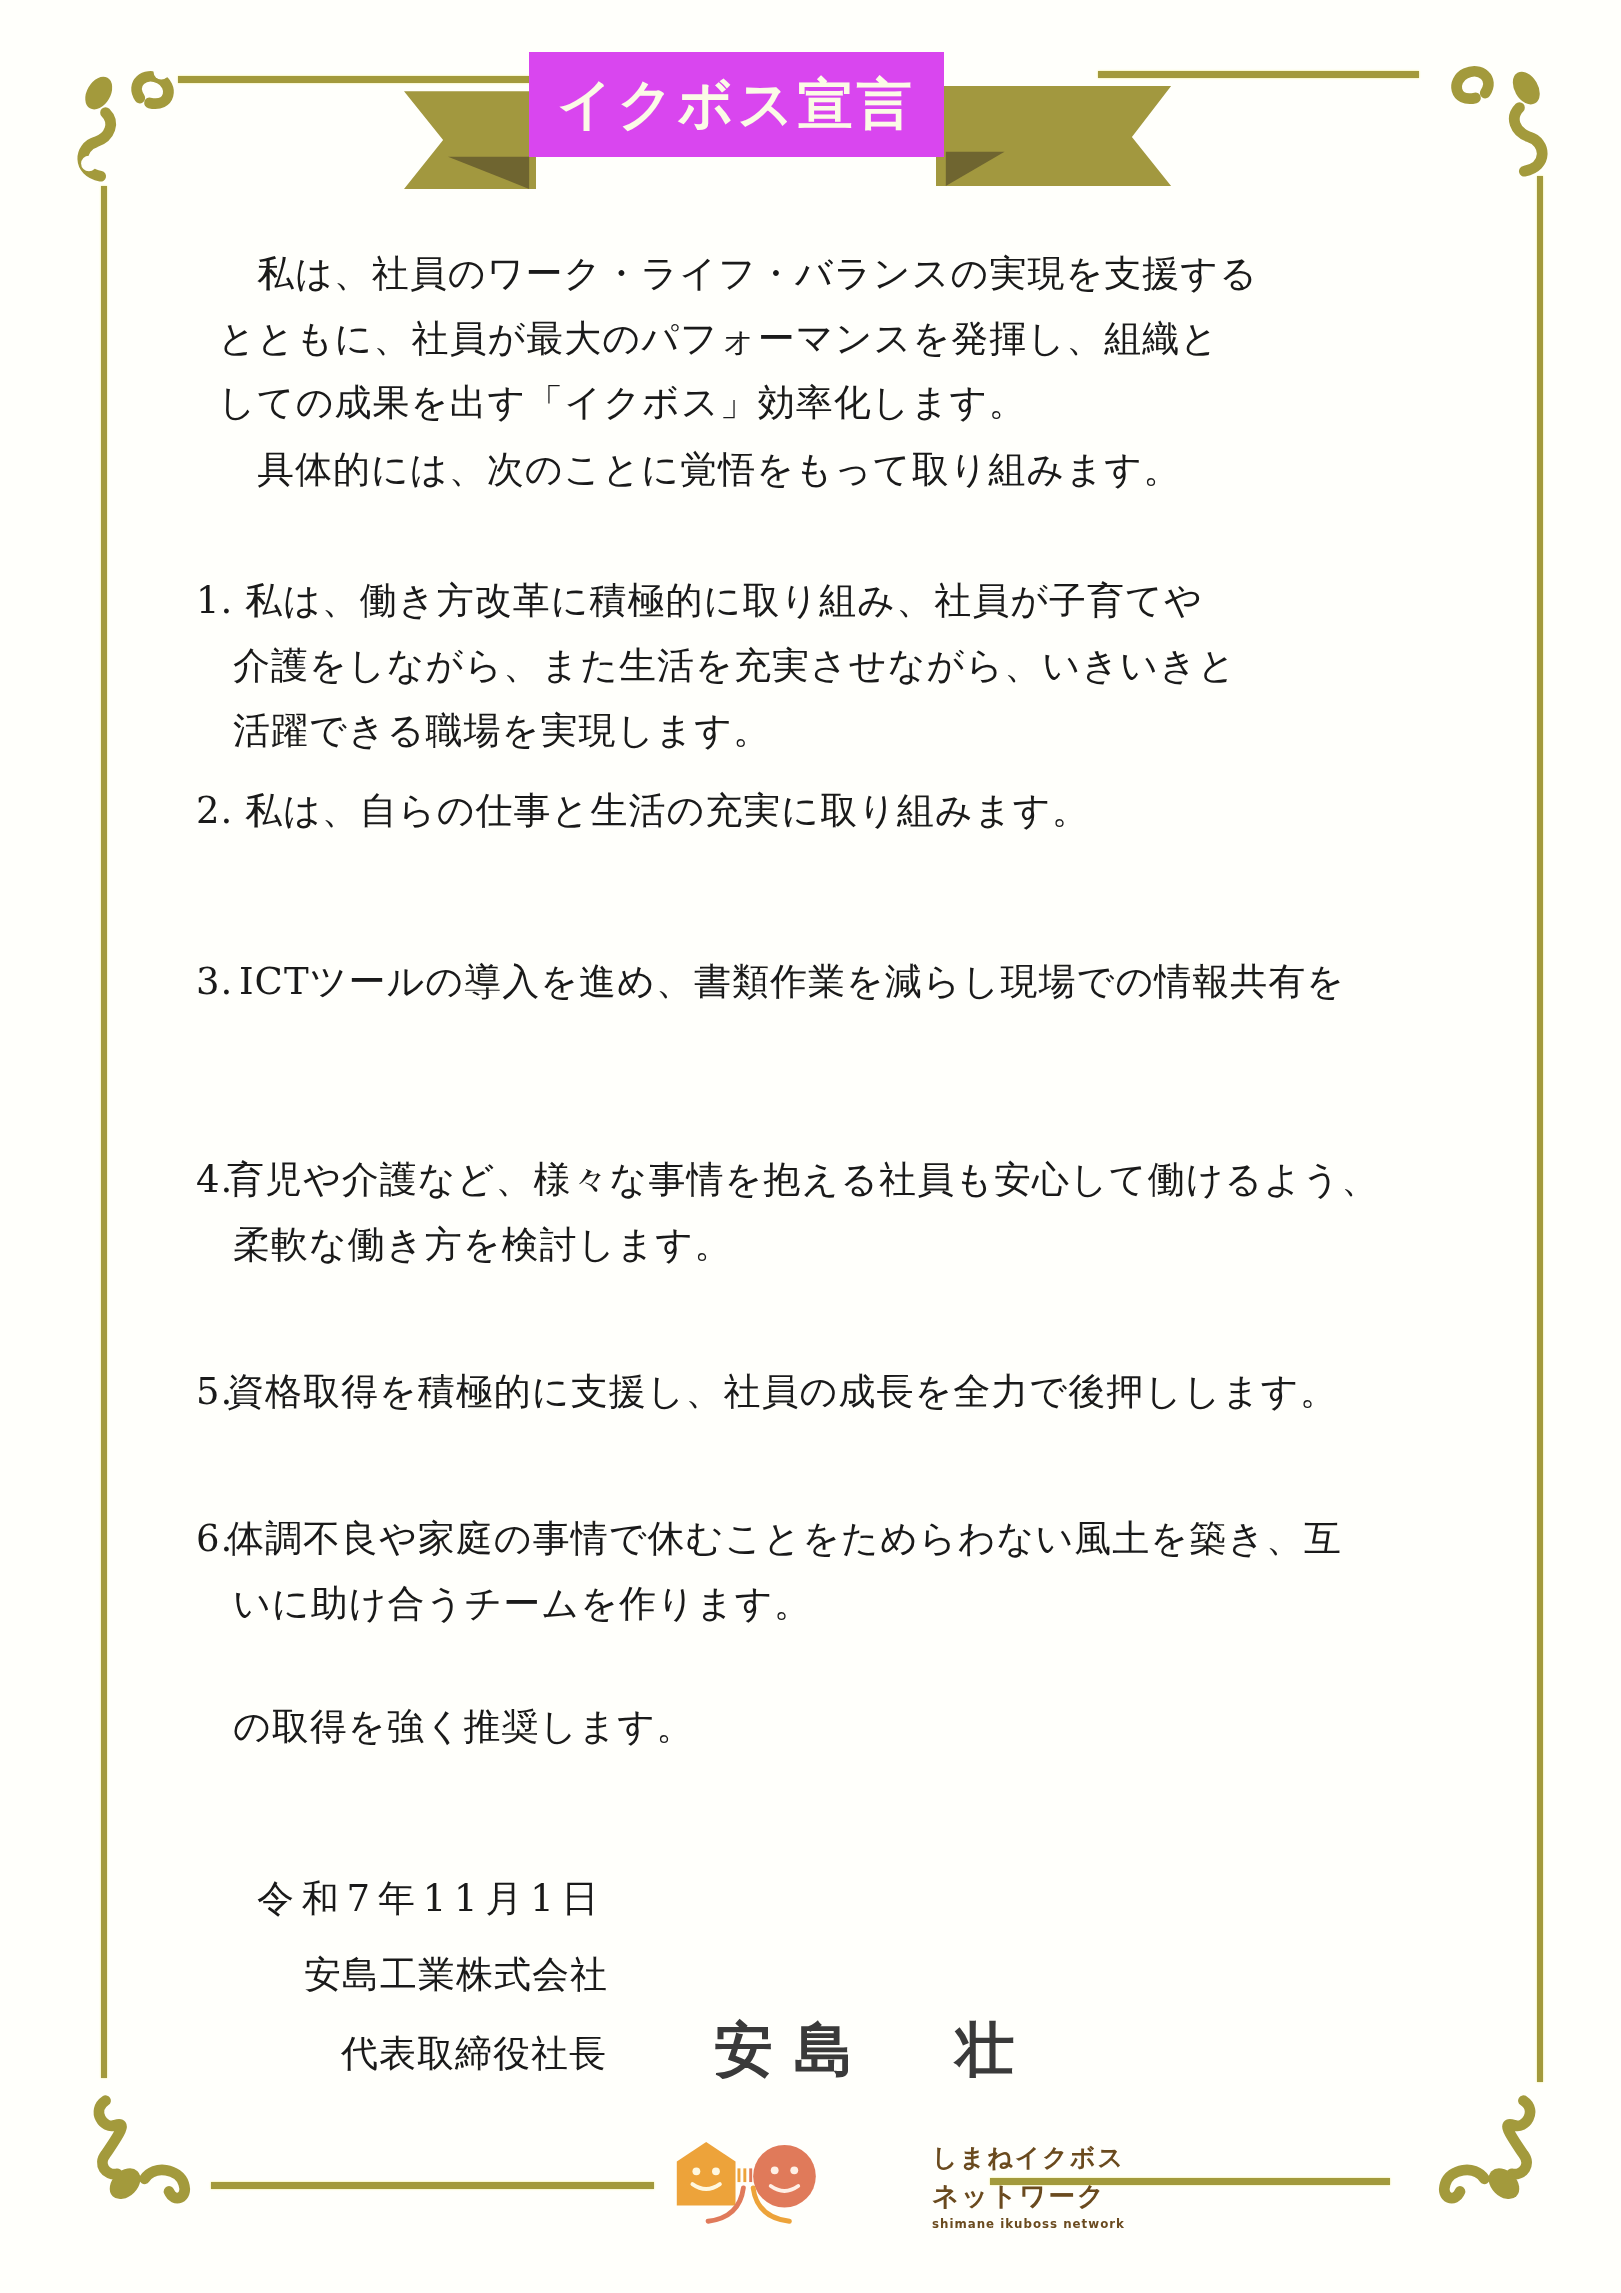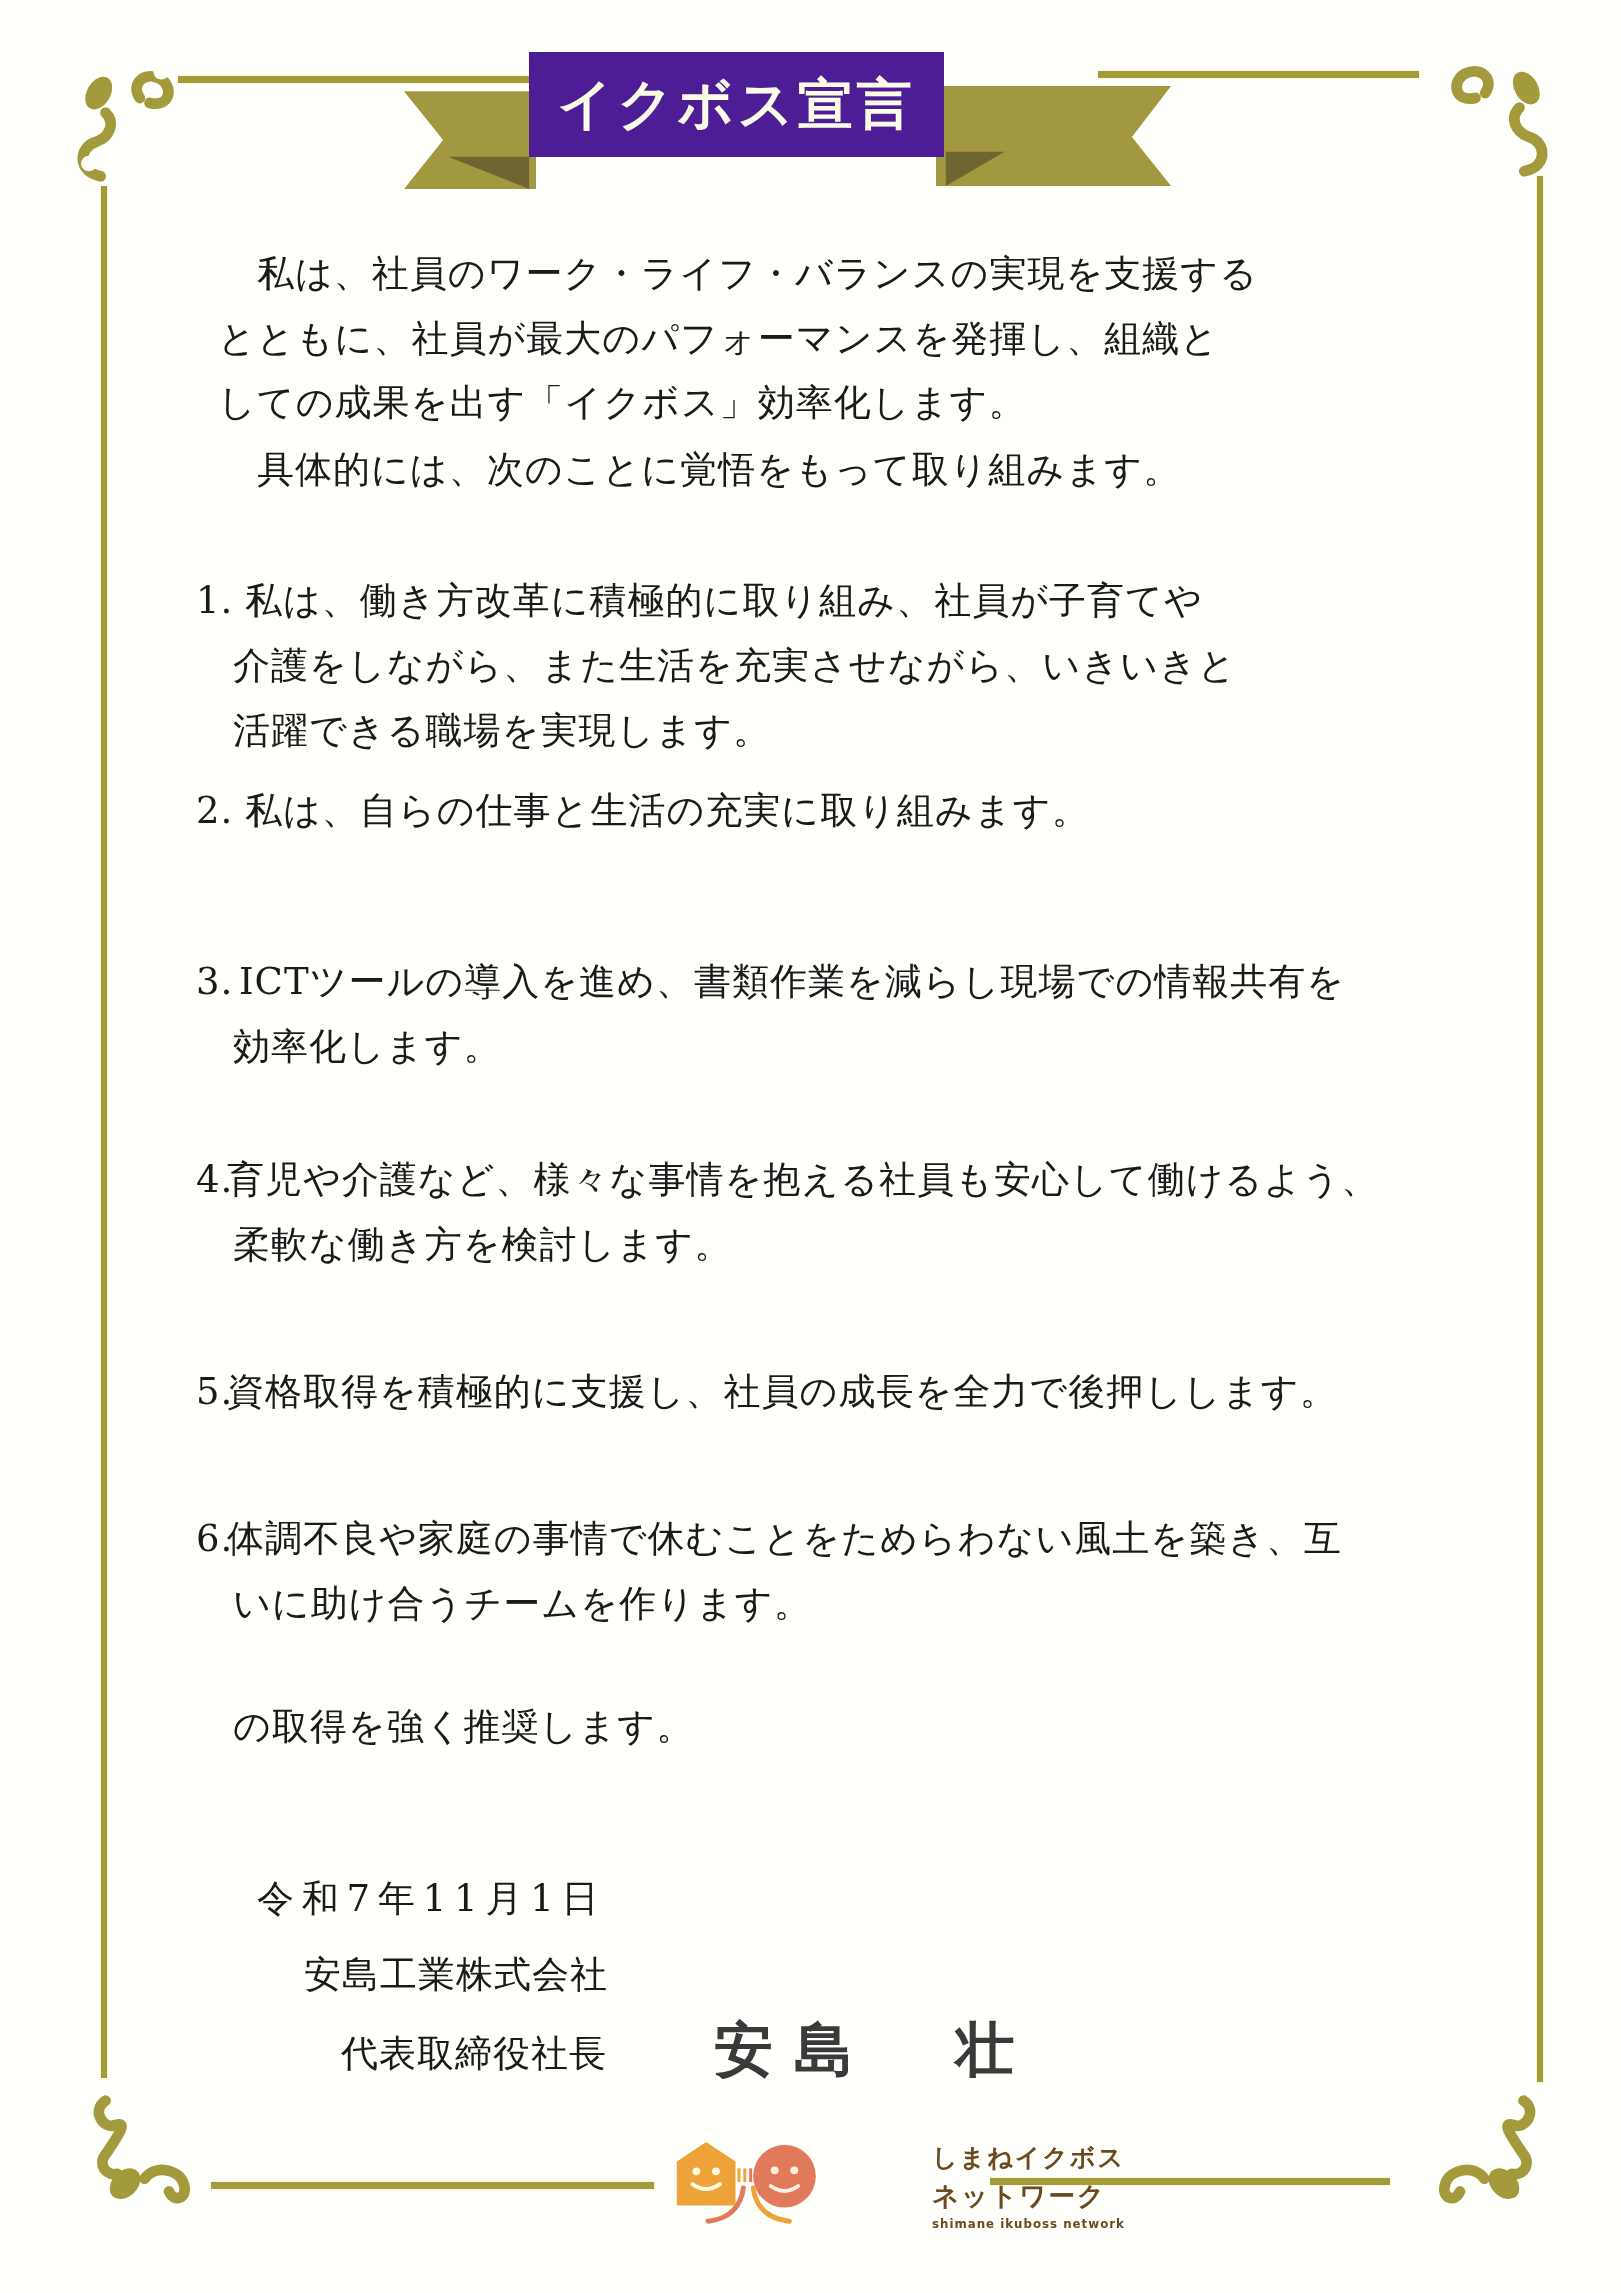--- a/index.html
+++ b/index.html
@@ -9,21 +9,21 @@
     font-family: "DejaVu Serif", "Liberation Serif", serif;
     color: #1a1a1a;
   }
   
   .hline { position: absolute; height: 6.9px; background: #a39a3c; box-shadow: 0 0 2px #e9e36b; }
   .vline { position: absolute; width: 5.9px; background: #a39a3c; box-shadow: 0 0 2px #e9e36b; }
   .ornament { position: absolute; width: 108px; height: 108px; }
   
   .banner-main {
     position: absolute; left: 529px; top: 52px; width: 415px; height: 105px;
-    background: #4c1d95; display: flex; align-items: center; justify-content: center;
+    background: #d946ef; display: flex; align-items: center; justify-content: center;
     z-index: 3;
   }
   .banner-title {
     color: #fbfbe6; font-family: "DejaVu Sans", "Liberation Sans", sans-serif;
     font-weight: bold; font-size: 55px; letter-spacing: 3.9px;
   }
   .banner-tail { position: absolute; z-index: 2; }
   
   .para { position: absolute; font-size: 37px; line-height: 65px; white-space: nowrap; letter-spacing: 1px; }
   .item { position: absolute; font-size: 37px; line-height: 65px; white-space: nowrap; letter-spacing: 1px; }
@@ -112,21 +112,20 @@
     <div class="line2" style="padding-left:37px;">介護をしながら、また生活を充実させながら、いきいきと</div>
     <div class="line2" style="padding-left:37px;">活躍できる職場を実現します。</div>
   </div>
 
   <div class="item" style="left:196px; top:778px;">
     <div><span class="num">2.</span><span>私は、自らの仕事と生活の充実に取り組みます。</span></div>
   </div>
 
   <div class="item" style="left:196px; top:949px;">
     <div><span class="num" style="width:43px;">3.</span><span>ICTツールの導入を進め、書類作業を減らし現場での情報共有を</span></div>
-    <div class="line2" style="padding-left:37px;">効率化します。</div>
   </div>
 
   <div class="item" style="left:196px; top:1147px;">
     <div><span class="num" style="width:31px;">4.</span><span>育児や介護など、様々な事情を抱える社員も安心して働けるよう、</span></div>
     <div class="line2" style="padding-left:37px;">柔軟な働き方を検討します。</div>
   </div>
 
   <div class="item" style="left:196px; top:1359px;">
     <div><span class="num" style="width:31px;">5.</span><span>資格取得を積極的に支援し、社員の成長を全力で後押しします。</span></div>
   </div>

